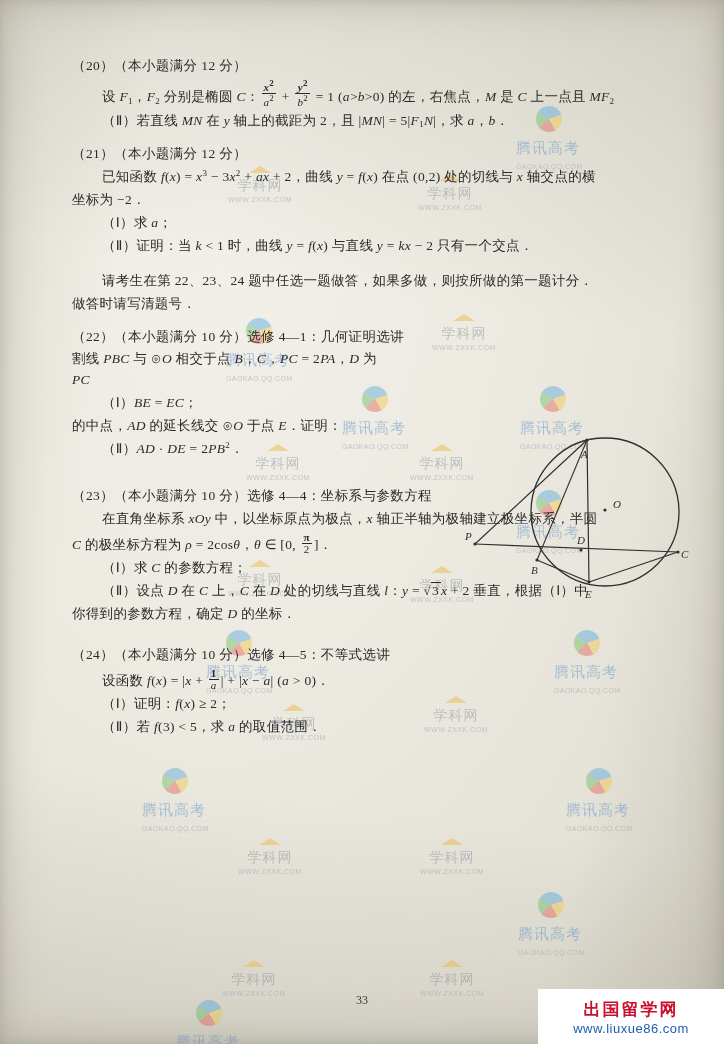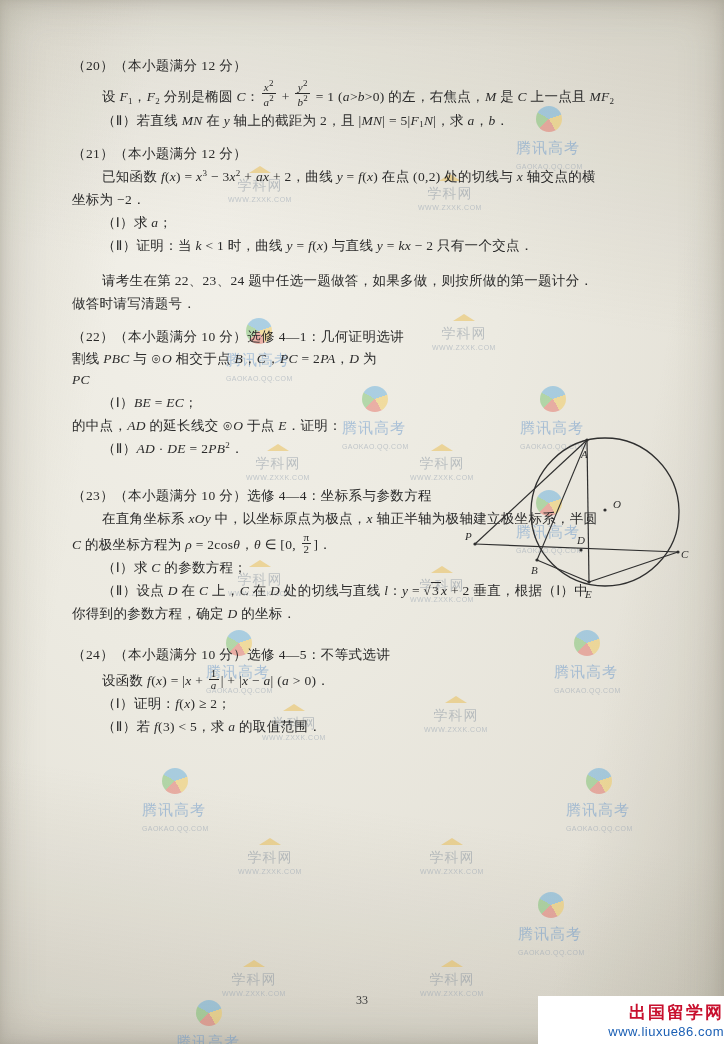--- a/index.html
+++ b/index.html
@@ -74,21 +74,21 @@
 
   
   .frac {
     display: inline-block;
     vertical-align: -0.45em;
     text-align: center;
     font-size: 11px;
     line-height: 1.05;
     margin: 0 2px;
   }
-  .frac .num { display: block; padding: 0 2px; }
+  .frac .num { display: block; padding: 0 2px; font-weight: bold; }
   .frac .den { display: block; border-top: 1px solid #2a2a2a; padding: 0 2px; }
 
   .sqrt {
     border-top: 1px solid #2a2a2a;
     padding: 0 2px 0 1px;
   }
   .radsym { font-size: 13px; }
 
   
   .figure {
@@ -183,26 +183,26 @@
     color: #3a3a3a;
     z-index: 3;
   }
 
   
   .badge {
     position: absolute;
     right: 0;
     bottom: 0;
     width: 186px;
-    height: 48px;
+    height: 55px;
     background: #ffffff;
     z-index: 9;
     display: flex;
     flex-direction: column;
-    align-items: flex-end;
+    align-items: center;
     justify-content: center;
     font-family: "Liberation Sans", sans-serif;
   }
   .badge .b1 {
     font-size: 17px;
     color: #c8102e;
     letter-spacing: 2px;
     font-weight: bold;
   }
   .badge .b2 {

